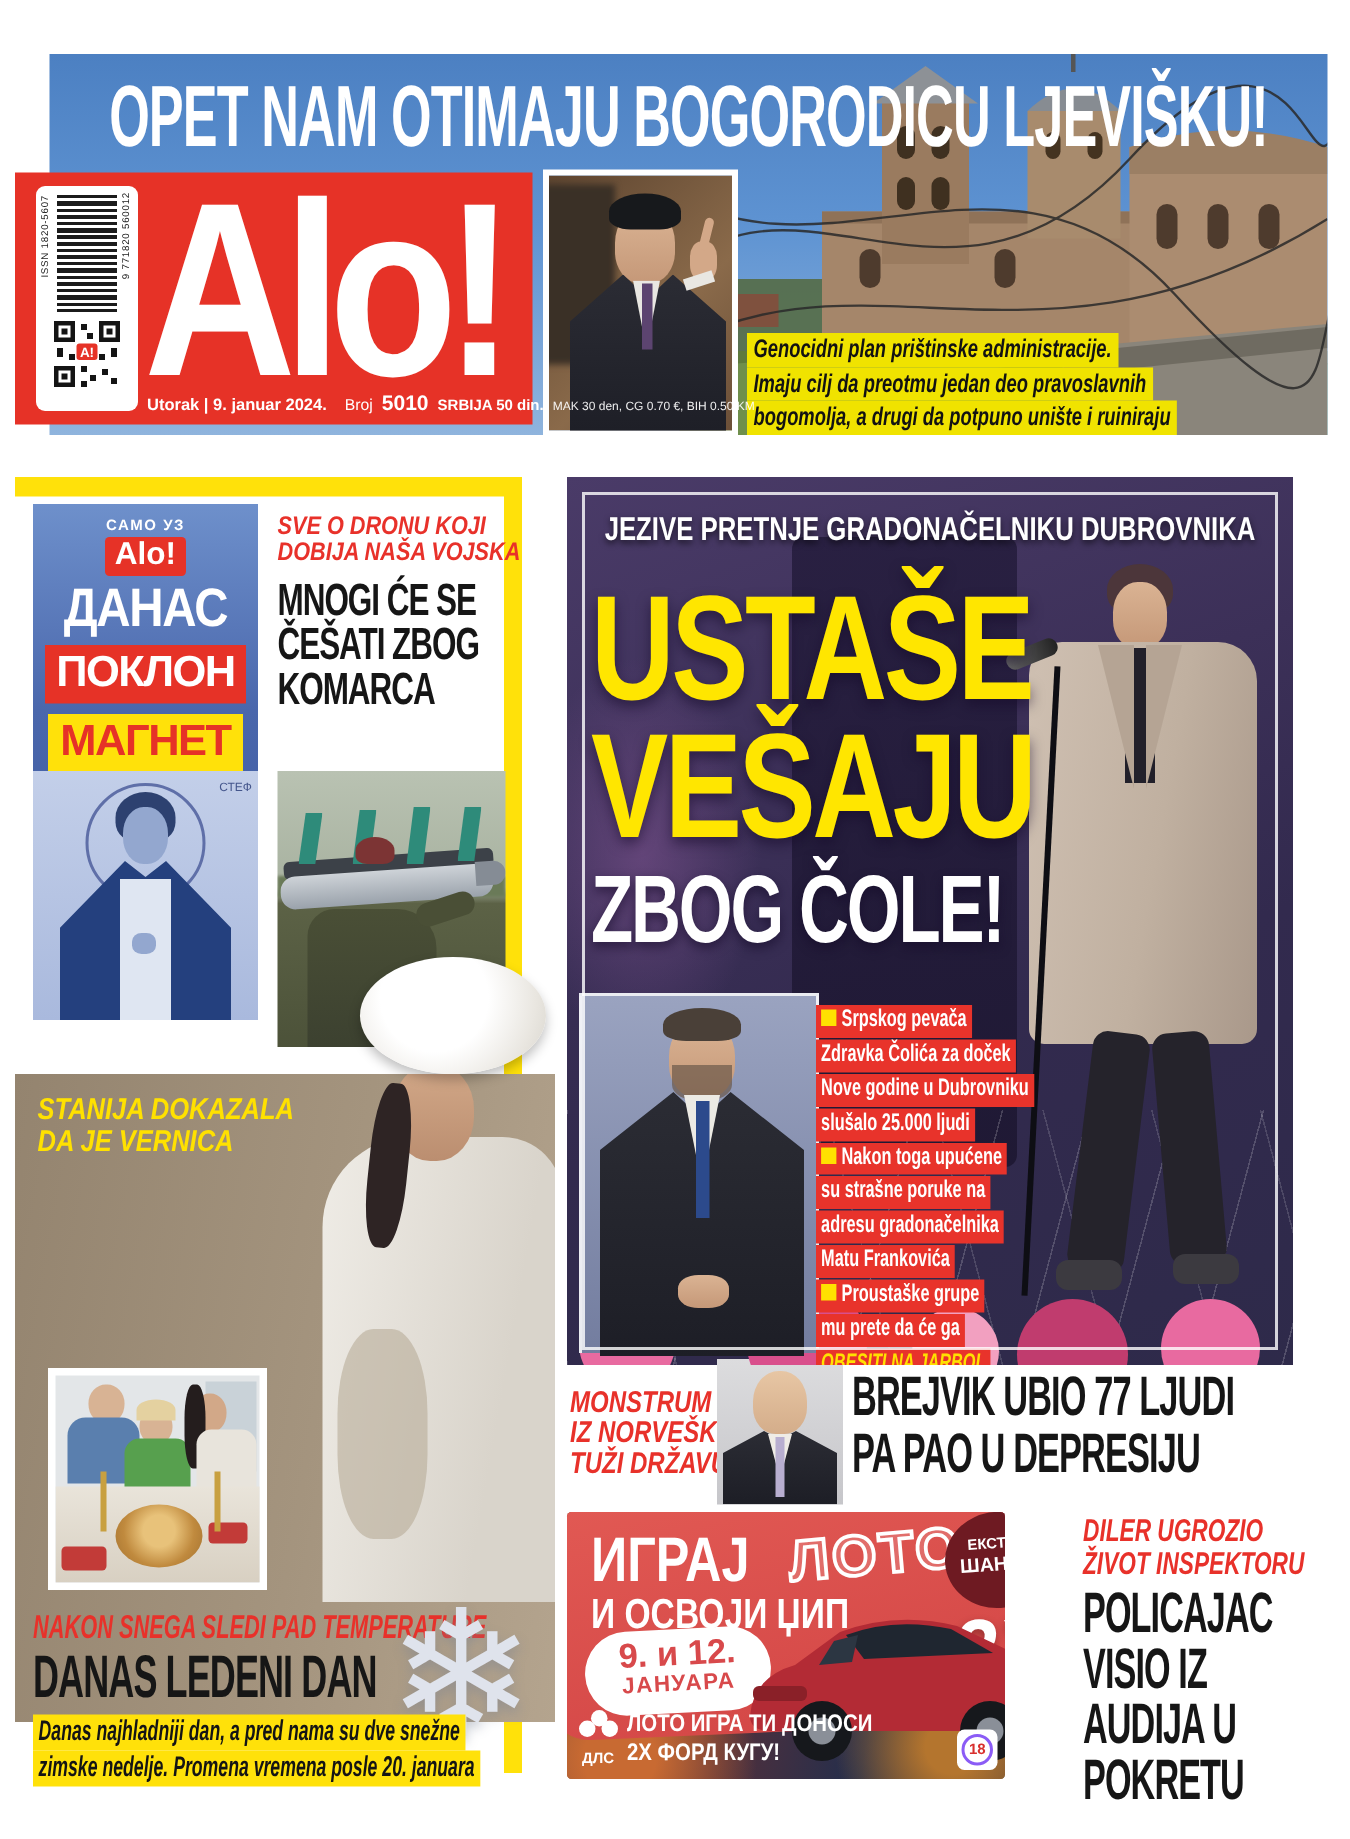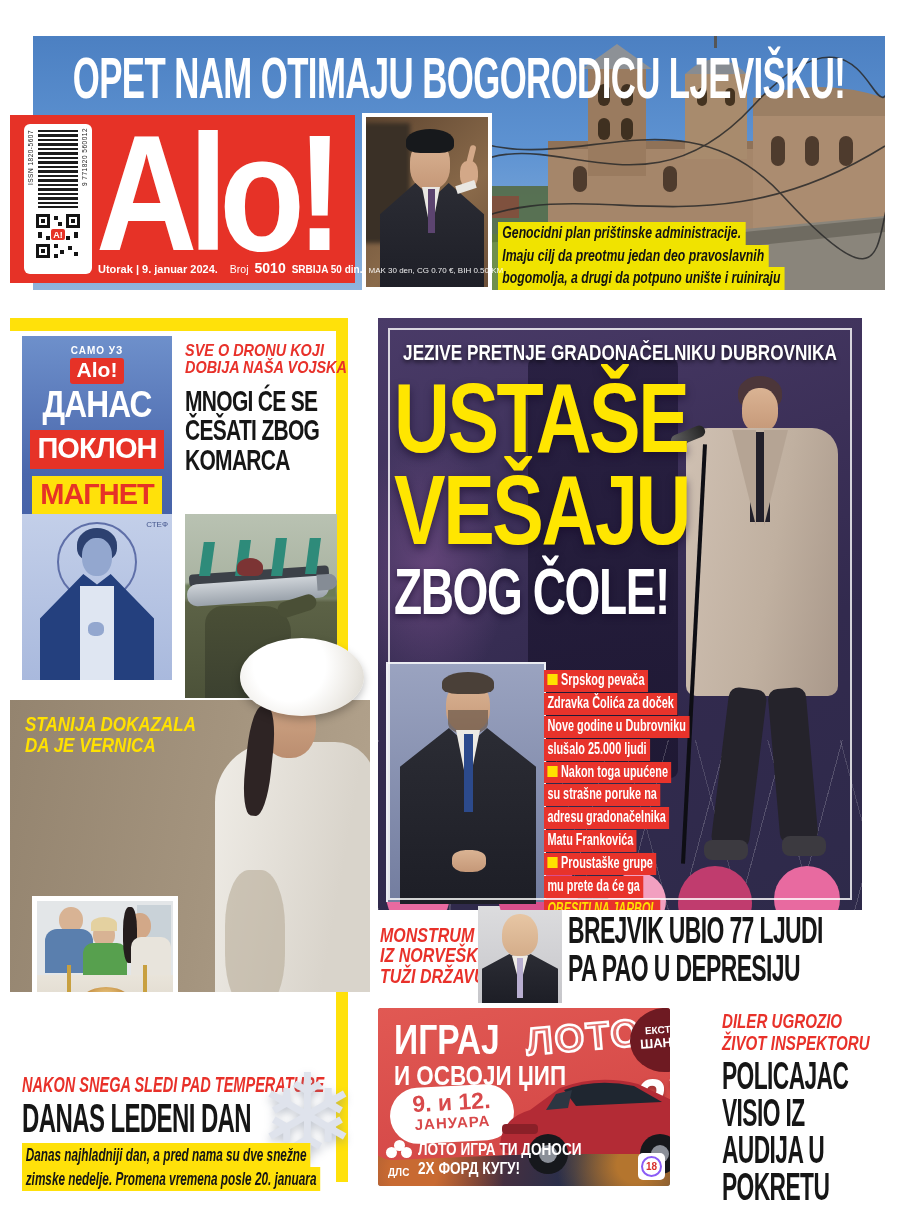--- a/index.html
+++ b/index.html
@@ -212,21 +212,21 @@
       <div class="abs" style="left:14px;top:28px;width:16px;height:34px;background:#2e8b7a;clip-path:polygon(30% 0,100% 0,70% 100%,0 100%)"></div>
       <div class="abs" style="left:50px;top:26px;width:16px;height:36px;background:#2e8b7a;clip-path:polygon(30% 0,100% 0,70% 100%,0 100%)"></div>
       <div class="abs" style="left:86px;top:24px;width:16px;height:38px;background:#2e8b7a;clip-path:polygon(30% 0,100% 0,70% 100%,0 100%)"></div>
       <div class="abs" style="left:120px;top:24px;width:16px;height:36px;background:#2e8b7a;clip-path:polygon(30% 0,100% 0,70% 100%,0 100%)"></div>
       <div class="abs" style="left:52px;top:44px;width:26px;height:18px;border-radius:50% 50% 30% 30%;background:#7c3434"></div>
       <div class="abs" style="left:20px;top:92px;width:86px;height:92px;border-radius:18px 26px 0 0;background:linear-gradient(180deg,#4a4f36,#3c4130)"></div>
       <div class="abs" style="left:92px;top:84px;width:40px;height:16px;background:#4a4f36;transform:rotate(-18deg);border-radius:8px"></div>
     </div>
   </section>
 
-  <section class="abs" style="left:10px;top:700px;width:360px;height:292px;background:linear-gradient(100deg,#94846f 0%,#a4947e 55%,#b4a48e 100%);overflow:hidden">
+  <section class="abs" style="left:10px;top:716px;width:360px;height:432px;background:linear-gradient(100deg,#94846f 0%,#a4947e 55%,#b4a48e 100%);overflow:hidden">
     <div class="abs" style="left:205px;top:42px;width:160px;height:310px;border-radius:60px 40px 0 0;background:linear-gradient(100deg,#efece6,#d9d4cb 70%)"></div>
     <div class="abs" style="left:215px;top:170px;width:60px;height:140px;border-radius:40%;background:#b8ab97;opacity:.6"></div>
     <div class="abs" style="left:252px;top:-6px;width:54px;height:64px;border-radius:46%;background:linear-gradient(180deg,#d2a888,#bb8e70)"></div>
     <div class="abs" style="left:236px;top:6px;width:26px;height:110px;border-radius:40%;background:#2e2424;transform:rotate(6deg)"></div>
     <div class="abs" style="left:15px;top:14px">
       <div class="stack" style="font-size:20px;font-weight:bold;font-style:italic;color:#ffe100;line-height:1.05;transform:scaleX(.85)">
         <div>STANIJA DOKAZALA</div>
         <div>DA JE VERNICA</div>
       </div>
     </div>
@@ -280,21 +280,21 @@
       <div class="abs head-skin" style="left:58px;top:16px;width:44px;height:52px"></div>
       <div class="abs" style="left:54px;top:8px;width:52px;height:22px;border-radius:50% 50% 30% 30%;background:#4a4038"></div>
       <div class="abs" style="left:60px;top:46px;width:40px;height:24px;border-radius:0 0 45% 45%;background:#6b584a;opacity:.7"></div>
       <div class="abs suit" style="left:12px;top:64px;width:136px;height:176px;clip-path:polygon(0 22%,36% 0,50% 10%,64% 0,100% 22%,100% 100%,0 100%);background:linear-gradient(180deg,#32333c,#222циж 0,#23242c)"></div>
       <div class="abs" style="left:68px;top:66px;width:24px;height:60px;background:#eceae4;clip-path:polygon(0 0,100% 0,50% 100%)"></div>
       <div class="abs" style="left:76px;top:70px;width:9px;height:78px;background:#2c4a8c"></div>
       <div class="abs head-skin" style="left:64px;top:186px;width:34px;height:22px;border-radius:40%"></div>
     </div>
 
     <div class="abs" style="left:50%;top:22px;transform:translateX(-50%) scaleX(.78);white-space:nowrap;font-size:22px;font-weight:bold;color:#fff;z-index:5;text-shadow:0 2px 5px rgba(0,0,0,.65)">JEZIVE PRETNJE GRADONAČELNIKU DUBROVNIKA</div>
-    <div class="abs" style="left:16px;top:54px;z-index:5">
+    <div class="abs" style="left:16px;top:68px;z-index:5">
       <div class="stack b" style="font-size:99px;line-height:.93;color:#ffe600;letter-spacing:-3px;transform:scaleX(.78);text-shadow:0 4px 10px rgba(20,10,40,.55)">
         <div>USTAŠE</div>
         <div>VEŠAJU</div>
       </div>
       <div class="stack b wh" style="font-size:64px;line-height:1;letter-spacing:-2px;transform:scaleX(.72);margin-top:4px;text-shadow:0 3px 8px rgba(20,10,40,.6)">
         <div>ZBOG ČOLE!</div>
       </div>
     </div>
 
     <div class="abs" style="left:166px;top:352px;width:220px;z-index:5;transform:scaleX(.68);transform-origin:0 0;font-size:16px;font-weight:bold;line-height:1.18">

